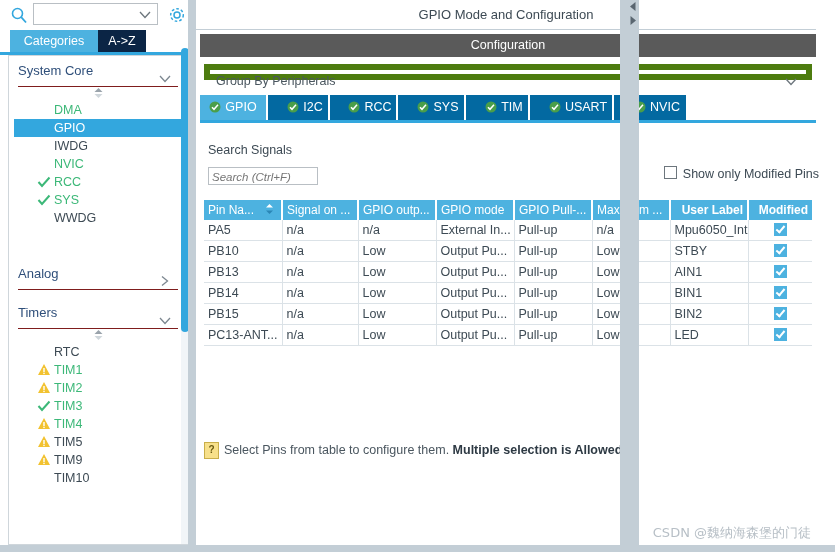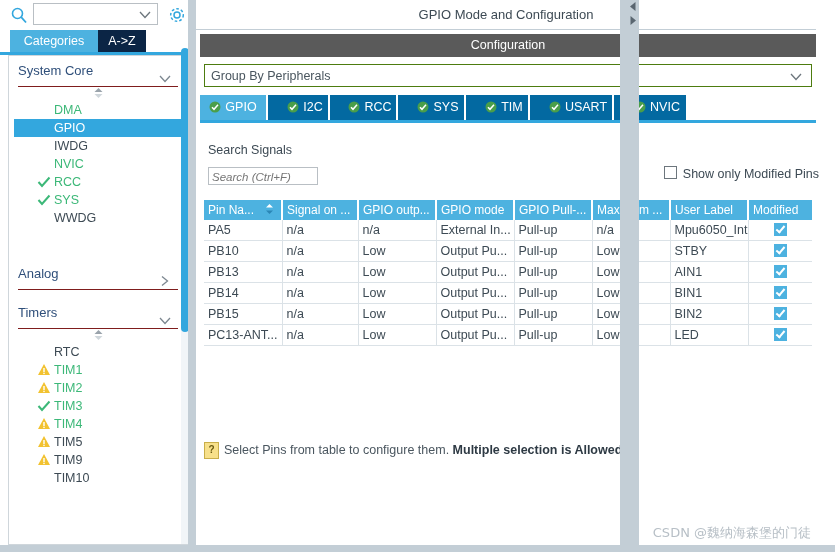--- a/index.html
+++ b/index.html
@@ -94,22 +94,22 @@
   #gpio-title{
     position:absolute;left:0;top:0;width:620px;height:29px;line-height:29px;
     text-align:center;color:#3d4a54;font-size:13px;background:#ffffff;
     border-bottom:1px solid #c3ced6;
   }
   #config-bar{
     position:absolute;left:4px;top:34px;width:616px;height:23px;line-height:23px;
     background:#5a5a5a;color:#ffffff;text-align:center;font-size:12.5px;
   }
   #group-select{
-    position:absolute;left:8px;top:64px;width:608px;height:23px;
-    border:1px solid #4d7c0f;background:#ffffff;box-sizing:border-box;
+    position:absolute;left:8px;top:64px;width:608px;height:16px;
+    border:6px solid #4d7c0f;background:#ffffff;box-sizing:border-box;
   }
   #group-select .lbl{
     position:absolute;left:6px;top:4px;font-size:12.5px;color:#4a565f;
   }
   #group-select .chev{position:absolute;right:8px;top:6px;}
   #periph-tabs{
     position:absolute;left:4px;top:95px;width:616px;height:26px;
   }
   .ptab{
     position:absolute;top:0;height:25px;line-height:25px;
@@ -146,21 +146,21 @@
   #pin-table{
     position:absolute;left:8px;top:200px;width:608px;
     border-collapse:collapse;table-layout:fixed;
   }
   #pin-table th{
     background:#4db2e0;color:#ffffff;font-weight:normal;font-size:12px;
     height:20px;text-align:left;padding:0 4px;
     border-right:2px solid #ffffff;
     white-space:nowrap;overflow:hidden;
   }
-  #pin-table th.center{text-align:left;}
+  #pin-table th.center{text-align:right;font-weight:bold;}
   #pin-table td{
     height:20px;font-size:12.5px;color:#3d4a54;padding:0 4px;
     border-bottom:1px solid #dbe2e7;border-right:1px solid #dbe2e7;
     white-space:nowrap;overflow:hidden;background:#ffffff;
   }
   #pin-table td.center{text-align:center;}
   #pin-table tr td:last-child{border-right:0;}
   .sort-arrows{float:right;margin-right:2px;}
   .chk-on{
     display:inline-block;width:13px;height:13px;background:#4db2e0;position:relative;

